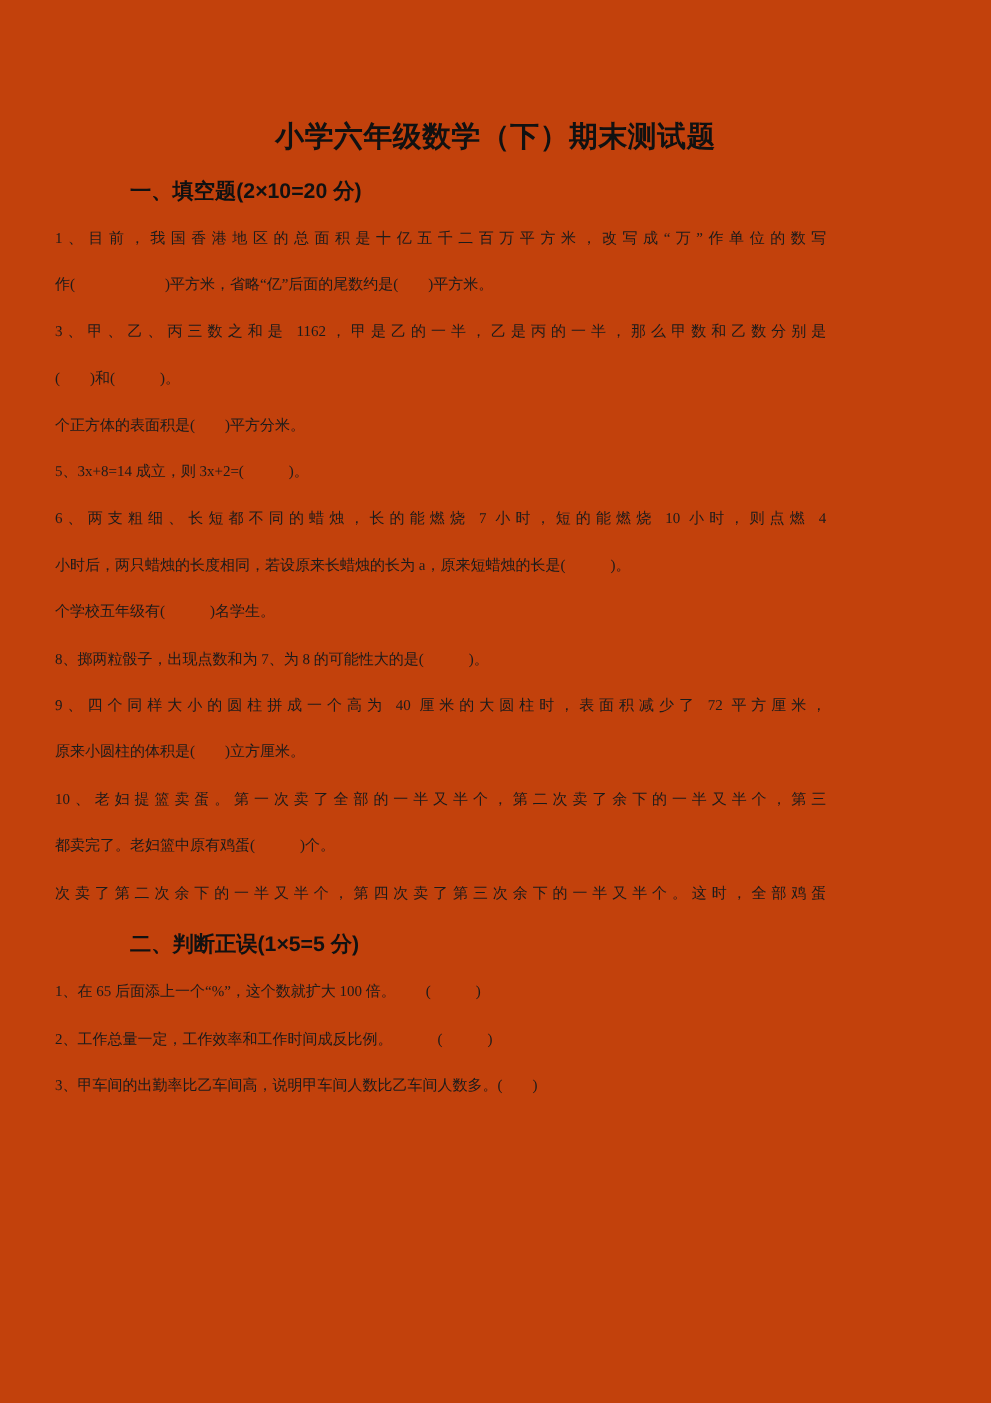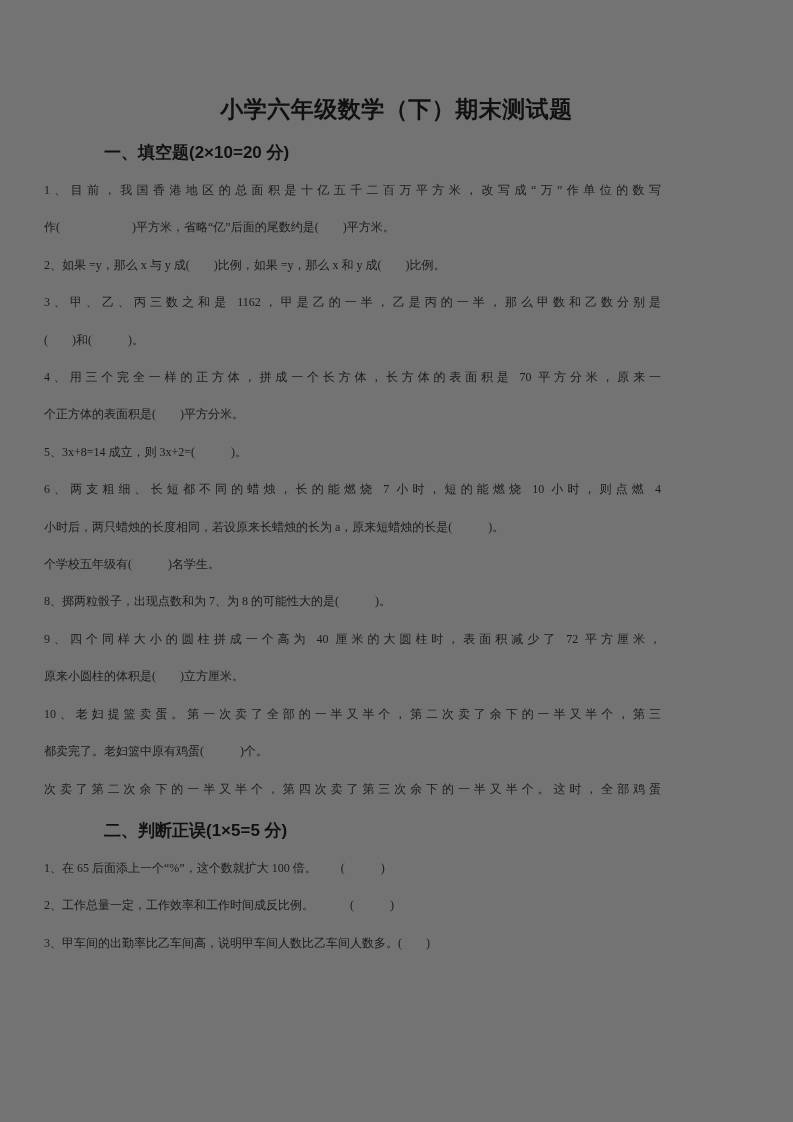--- a/index.html
+++ b/index.html
@@ -5,21 +5,21 @@
   html, body {
     margin: 0;
     padding: 0;
     background: #ffffff;
   }
   .page {
     position: relative;
     width: 793px;
     height: 1122px;
     margin: 0 auto;
-    background: #737373;
+    background: #c2410c;
     box-sizing: border-box;
     padding-top: 90px;
     color: #1b1b1b;
     font-family: "Liberation Serif", "DejaVu Serif", serif;
     overflow: hidden;
   }
   .doc-title {
     text-align: center;
     font-family: "Liberation Sans", "DejaVu Sans", sans-serif;
     font-weight: 700;
@@ -60,26 +60,24 @@
 
 <div class="page">
 
   <div class="doc-title">小学六年级数学（下）期末测试题</div>
 
   <div class="sec-heading first">一、填空题(2×10=20 分)</div>
 
   <div class="body-line just">1、目前，我国香港地区的总面积是十亿五千二百万平方米，改写成“万”作单位的数写</div>
   <div class="body-line">作(　　　　　　)平方米，省略“亿”后面的尾数约是(　　)平方米。</div>
 
-  <div class="body-line">2、如果 =y，那么 x 与 y 成(　　)比例，如果 =y，那么 x 和 y 成(　　)比例。</div>
 
   <div class="body-line just">3、甲、乙、丙三数之和是 1162，甲是乙的一半，乙是丙的一半，那么甲数和乙数分别是</div>
   <div class="body-line">(　　)和(　　　)。</div>
 
-  <div class="body-line just">4、用三个完全一样的正方体，拼成一个长方体，长方体的表面积是 70 平方分米，原来一</div>
   <div class="body-line">个正方体的表面积是(　　)平方分米。</div>
 
   <div class="body-line">5、3x+8=14 成立，则 3x+2=(　　　)。</div>
 
   <div class="body-line just">6、两支粗细、长短都不同的蜡烛，长的能燃烧 7 小时，短的能燃烧 10 小时，则点燃 4</div>
   <div class="body-line">小时后，两只蜡烛的长度相同，若设原来长蜡烛的长为 a，原来短蜡烛的长是(　　　)。</div>
 
   <div class="body-line">个学校五年级有(　　　)名学生。</div>
 
   <div class="body-line">8、掷两粒骰子，出现点数和为 7、为 8 的可能性大的是(　　　)。</div>

